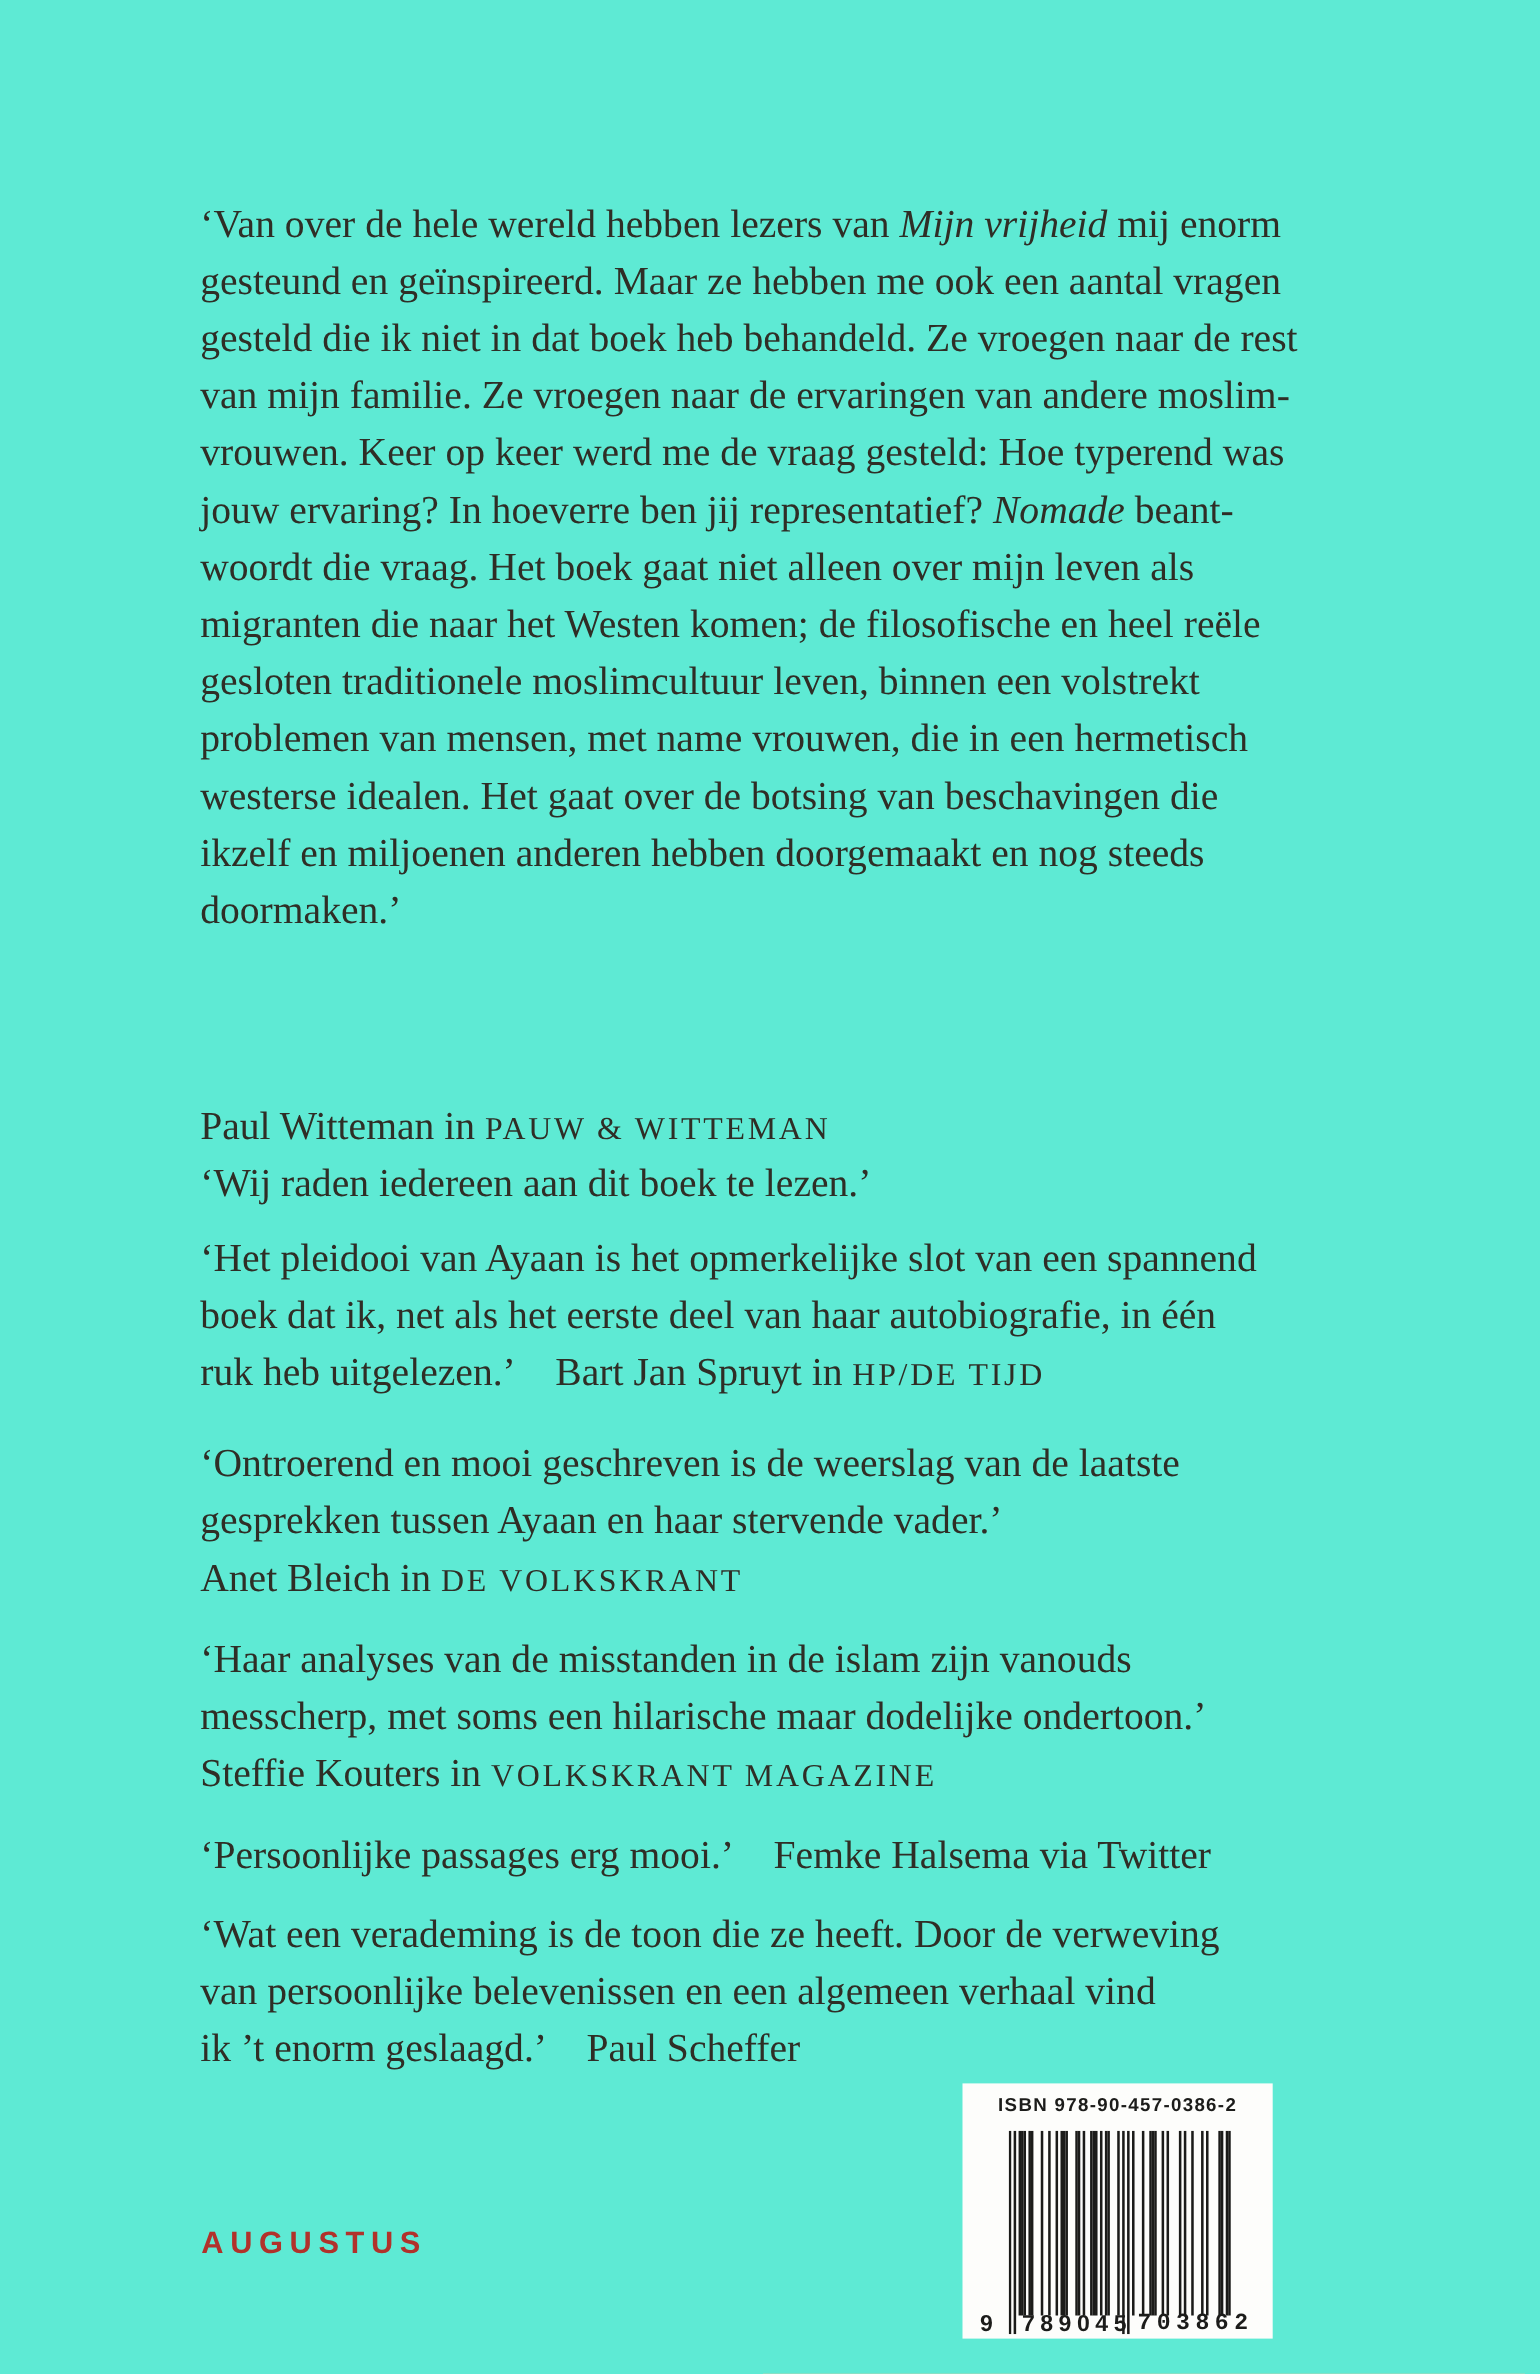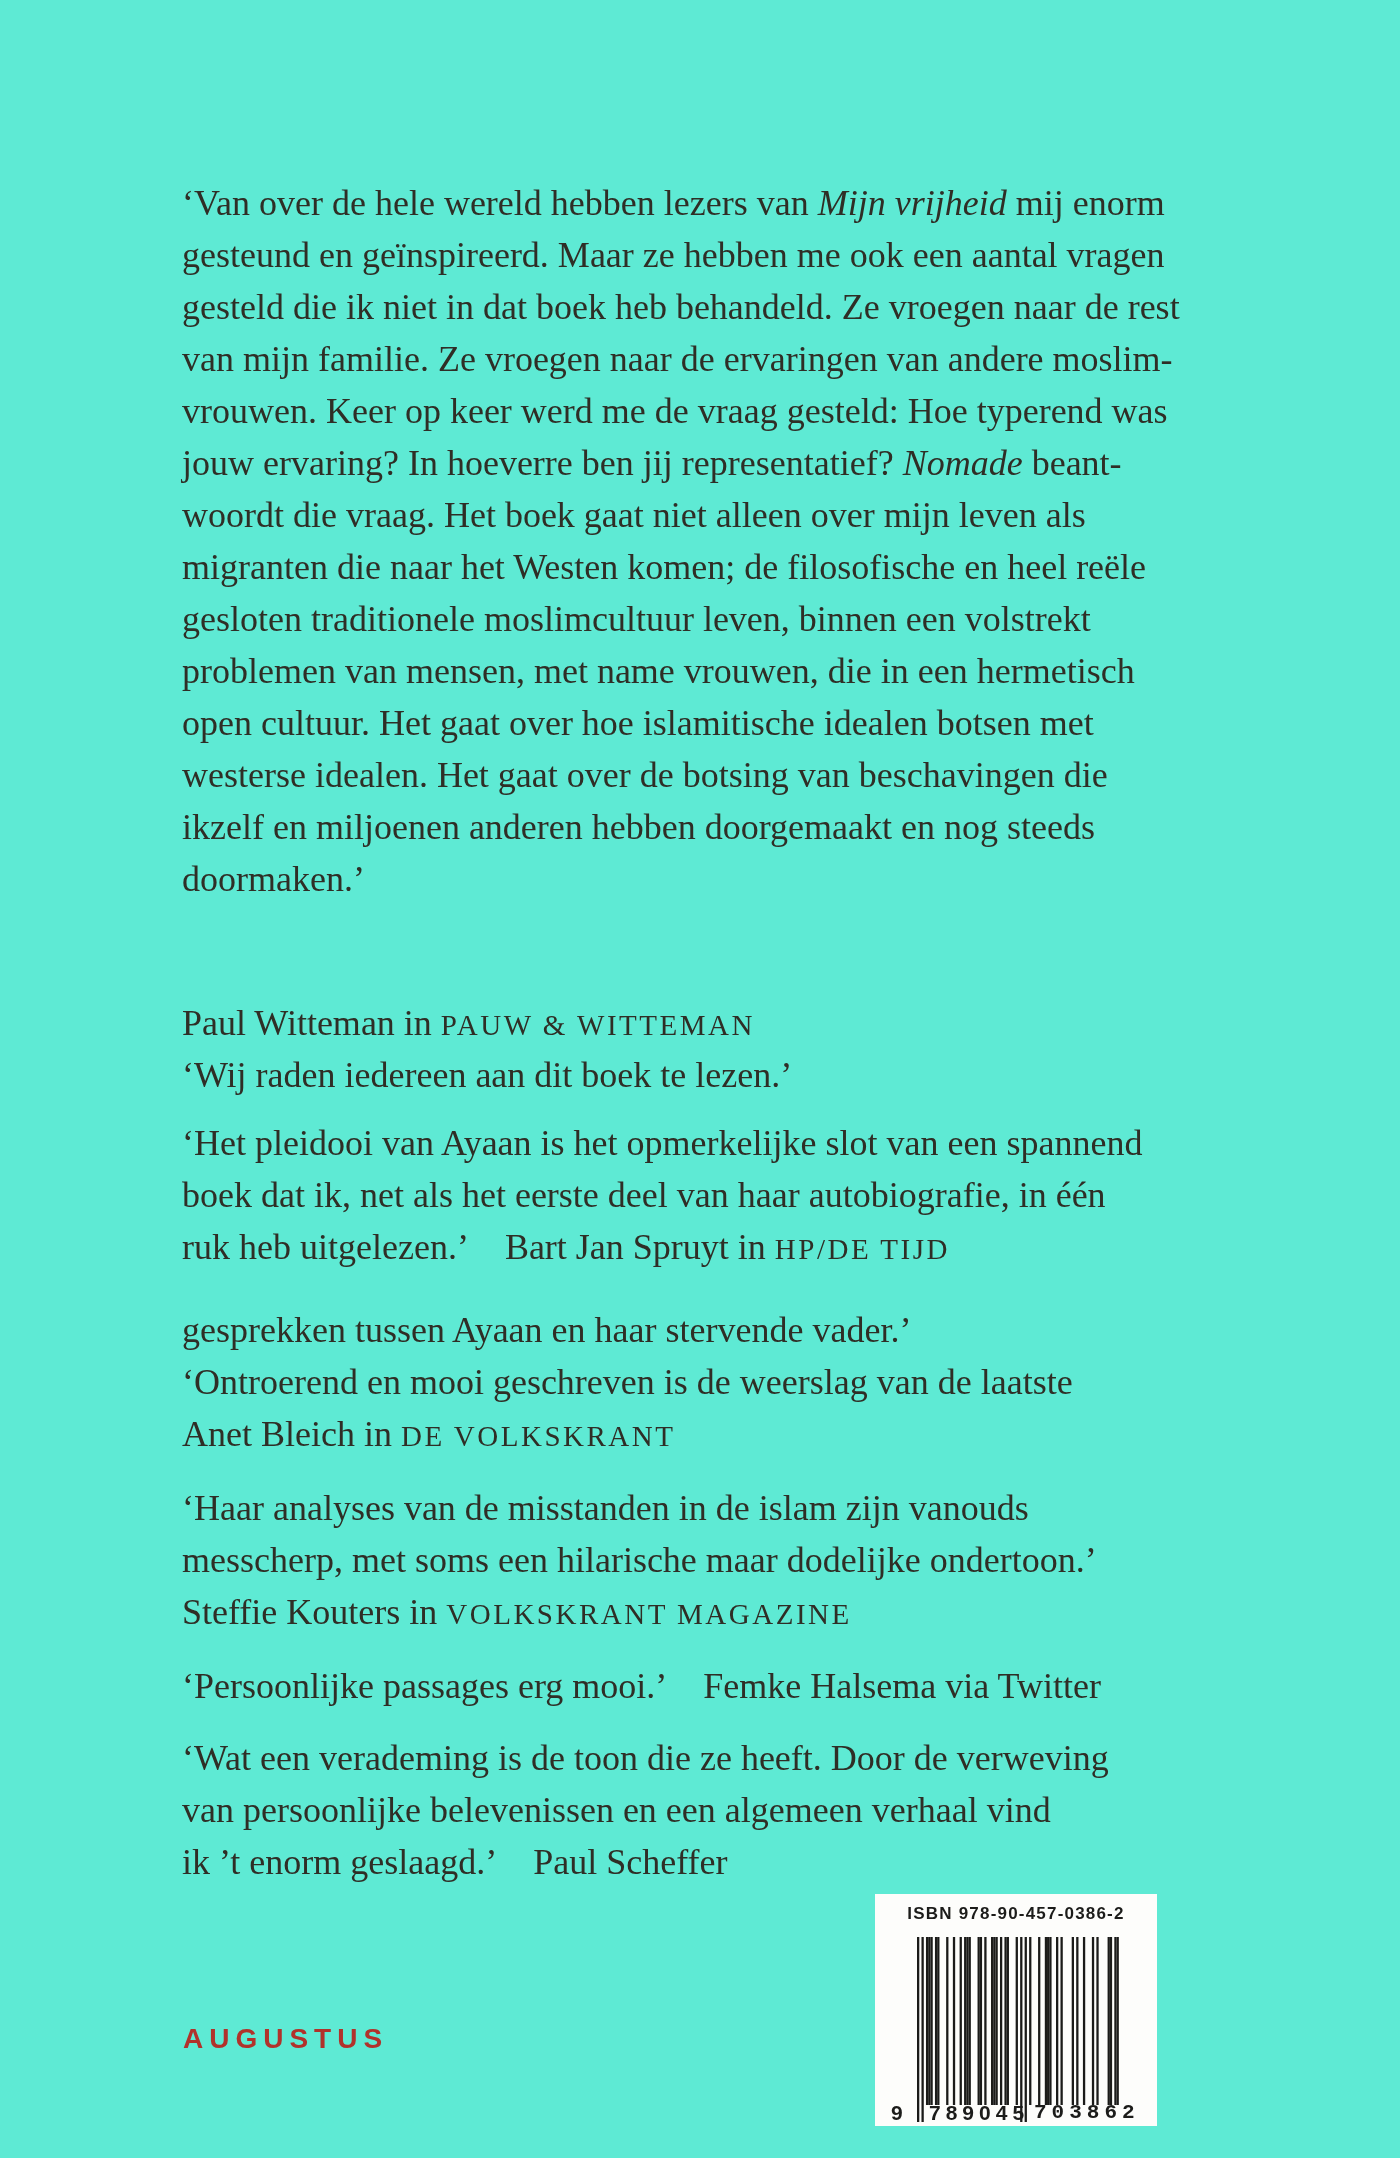--- a/index.html
+++ b/index.html
@@ -41,37 +41,36 @@
         <div class="line"><span>‘Van over de hele wereld hebben lezers van </span><span class="it">Mijn vrijheid</span><span> mij enorm</span></div>
         <div class="line"><span>gesteund en geïnspireerd. Maar ze hebben me ook een aantal vragen</span></div>
         <div class="line"><span>gesteld die ik niet in dat boek heb behandeld. Ze vroegen naar de rest</span></div>
         <div class="line"><span>van mijn familie. Ze vroegen naar de ervaringen van andere moslim-</span></div>
         <div class="line"><span>vrouwen. Keer op keer werd me de vraag gesteld: Hoe typerend was</span></div>
         <div class="line"><span>jouw ervaring? In hoeverre ben jij representatief? </span><span class="it">Nomade</span><span> beant-</span></div>
         <div class="line"><span>woordt die vraag. Het boek gaat niet alleen over mijn leven als</span></div>
         <div class="line"><span>migranten die naar het Westen komen; de filosofische en heel reële</span></div>
         <div class="line"><span>gesloten traditionele moslimcultuur leven, binnen een volstrekt</span></div>
         <div class="line"><span>problemen van mensen, met name vrouwen, die in een hermetisch</span></div>
-        <div class="line"><span>open cultuur. Het gaat over hoe islamitische idealen botsen met</span></div>
         <div class="line"><span>westerse idealen. Het gaat over de botsing van beschavingen die</span></div>
         <div class="line"><span>ikzelf en miljoenen anderen hebben doorgemaakt en nog steeds</span></div>
         <div class="line"><span>doormaken.’</span></div>
       </div>
       <div class="block" style="top: 997px;">
         <div class="line"><span>Paul Witteman in </span><span class="sc">PAUW &amp; WITTEMAN</span></div>
         <div class="line"><span>‘Wij raden iedereen aan dit boek te lezen.’</span></div>
       </div>
       <div class="block" style="top: 1117px;">
         <div class="line"><span>‘Het pleidooi van Ayaan is het opmerkelijke slot van een spannend</span></div>
         <div class="line"><span>boek dat ik, net als het eerste deel van haar autobiografie, in één</span></div>
         <div class="line"><span>ruk heb uitgelezen.’ Bart Jan Spruyt in </span><span class="sc">HP/DE TIJD</span></div>
       </div>
       <div class="block" style="top: 1304px;">
+        <div class="line"><span>‘Ontroerend en mooi geschreven is de weerslag van de laatste</span></div>
         <div class="line"><span>gesprekken tussen Ayaan en haar stervende vader.’</span></div>
-        <div class="line"><span>‘Ontroerend en mooi geschreven is de weerslag van de laatste</span></div>
         <div class="line"><span>Anet Bleich in </span><span class="sc">DE VOLKSKRANT</span></div>
       </div>
       <div class="block" style="top: 1482px;">
         <div class="line"><span>‘Haar analyses van de misstanden in de islam zijn vanouds</span></div>
         <div class="line"><span>messcherp, met soms een hilarische maar dodelijke ondertoon.’</span></div>
         <div class="line"><span>Steffie Kouters in </span><span class="sc">VOLKSKRANT MAGAZINE</span></div>
       </div>
       <div class="block" style="top: 1660px;">
         <div class="line"><span>‘Persoonlijke passages erg mooi.’ Femke Halsema via Twitter</span></div>
       </div>

